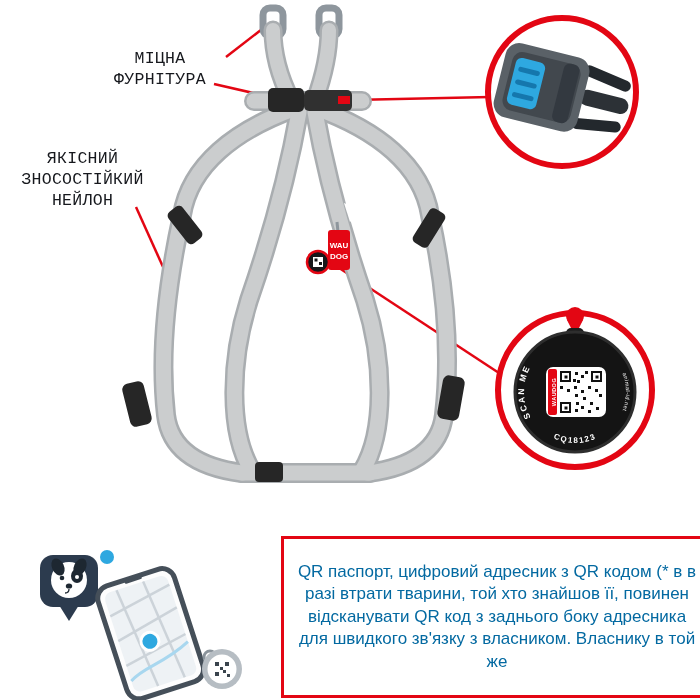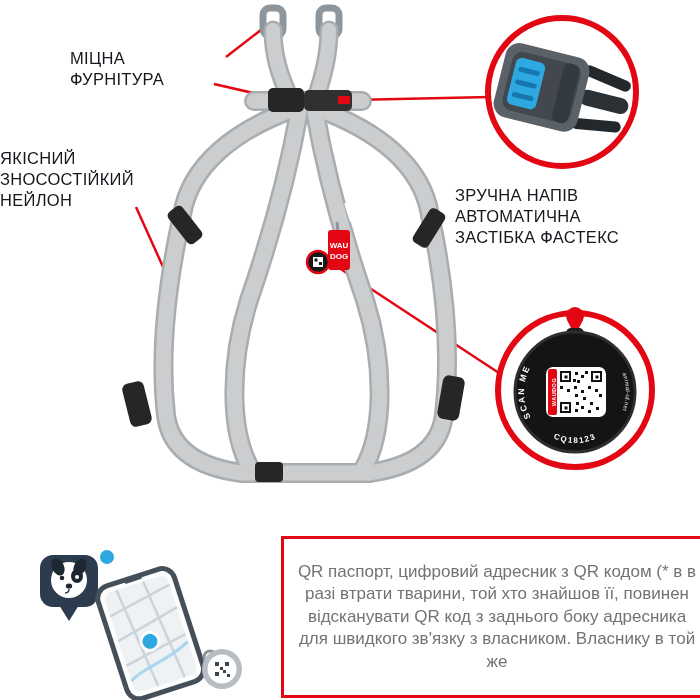--- a/index.html
+++ b/index.html
@@ -1,23 +1,23 @@
 <!DOCTYPE html>
 <html><head>
 <meta charset="utf-8">
 <style>
   html,body{margin:0;padding:0;background:#fff;}
   .stage{position:relative;width:700px;height:700px;background:#fff;overflow:hidden;
          font-family:"Liberation Sans",sans-serif;}
   .svg-layer{position:absolute;left:0;top:0;width:700px;height:700px;}
-  .callout-label{position:absolute;text-align:left;color:#16181d;font-size:16.5px;
-                 line-height:1.28;letter-spacing:.3px;white-space:pre-line;}
+  .callout-label{position:absolute;text-align:center;color:#16181d;font-size:16.5px;
+                 line-height:1.28;letter-spacing:.3px;white-space:pre-line;font-family:Liberation Mono, monospace;}
   .desc-box{position:absolute;left:281px;top:536px;width:406px;height:144px;
             border:3px solid #e30613;padding:6px 10px;display:flex;align-items:center;}
-  .desc-box p{margin:0;width:100%;text-align:center;font-size:17px;line-height:1.32;color:#737373;}
+  .desc-box p{margin:0;width:100%;text-align:center;font-size:17px;line-height:1.32;color:#0369a1;}
 </style>
 </head>
 <body>
 
 <div class="stage">
 
   <svg class="svg-layer" viewBox="0 0 700 700">
 
     <g stroke="#e30613" stroke-width="2.5">
       <line x1="226" y1="57" x2="266" y2="26"></line>
@@ -214,21 +214,18 @@
         </g>
       </g>
     </g>
   </svg>
 
   <div class="callout-label" style="left:70px;top:48px;width:180px;">МІЦНА
 ФУРНІТУРА</div>
   <div class="callout-label" style="left:0px;top:148px;width:165px;">ЯКІСНИЙ
 ЗНОСОСТІЙКИЙ
 НЕЙЛОН</div>
-  <div class="callout-label" style="left:455px;top:185px;width:220px;">ЗРУЧНА НАПІВ
-АВТОМАТИЧНА
-ЗАСТІБКА ФАСТЕКС</div>
 
   <div class="desc-box">
     <p>QR паспорт, цифровий адресник з QR кодом (* в в разі втрати тварини, той хто знайшов її, повинен відсканувати QR код з заднього боку адресника для швидкого зв'язку з власником. Власнику в той же</p>
   </div>
 
 </div>
 
 </body></html>

